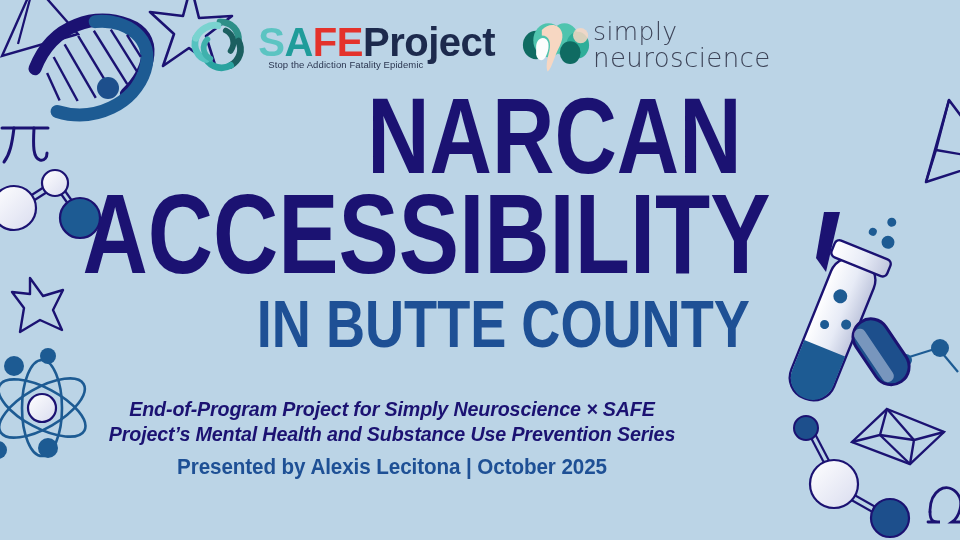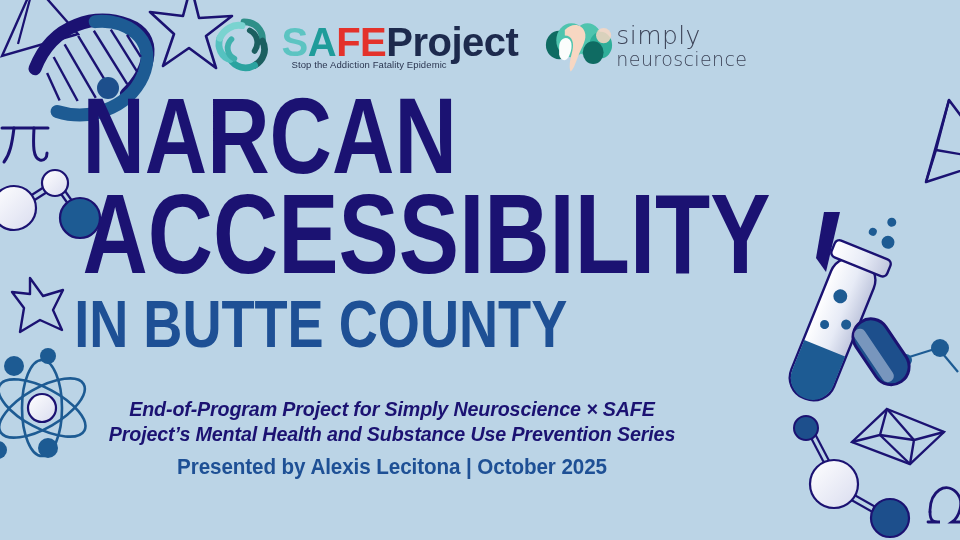--- a/index.html
+++ b/index.html
@@ -61,27 +61,27 @@
   .sn-mark { width:70px; height:56px; flex:0 0 auto; }
   .sn-word-wrap { display:flex; flex-direction:column; align-items:flex-start; line-height:1.06; }
   .sn-w1, .sn-w2 {
     font-family:"DejaVu Sans", sans-serif;
     color:#3d4458;
     font-size:25px;
     font-weight:300;
     letter-spacing:0.4px;
     white-space:nowrap;
   }
-  .sn-w2 { font-size:19px; }
+  .sn-w2 { font-size:26px; }
 
   
   .headline {
     position:absolute;
     top:86px; left:0; width:824px;
-    text-align:left;
+    text-align:right;
     z-index:4;
   }
   .t-line1, .t-line2 {
     color:#1b1272;
     font-family:"Liberation Sans Narrow","Liberation Sans", sans-serif;
     font-weight:bold;
     font-size:108px;
     line-height:0.92;
     letter-spacing:0px;
     transform:scaleX(0.80);

